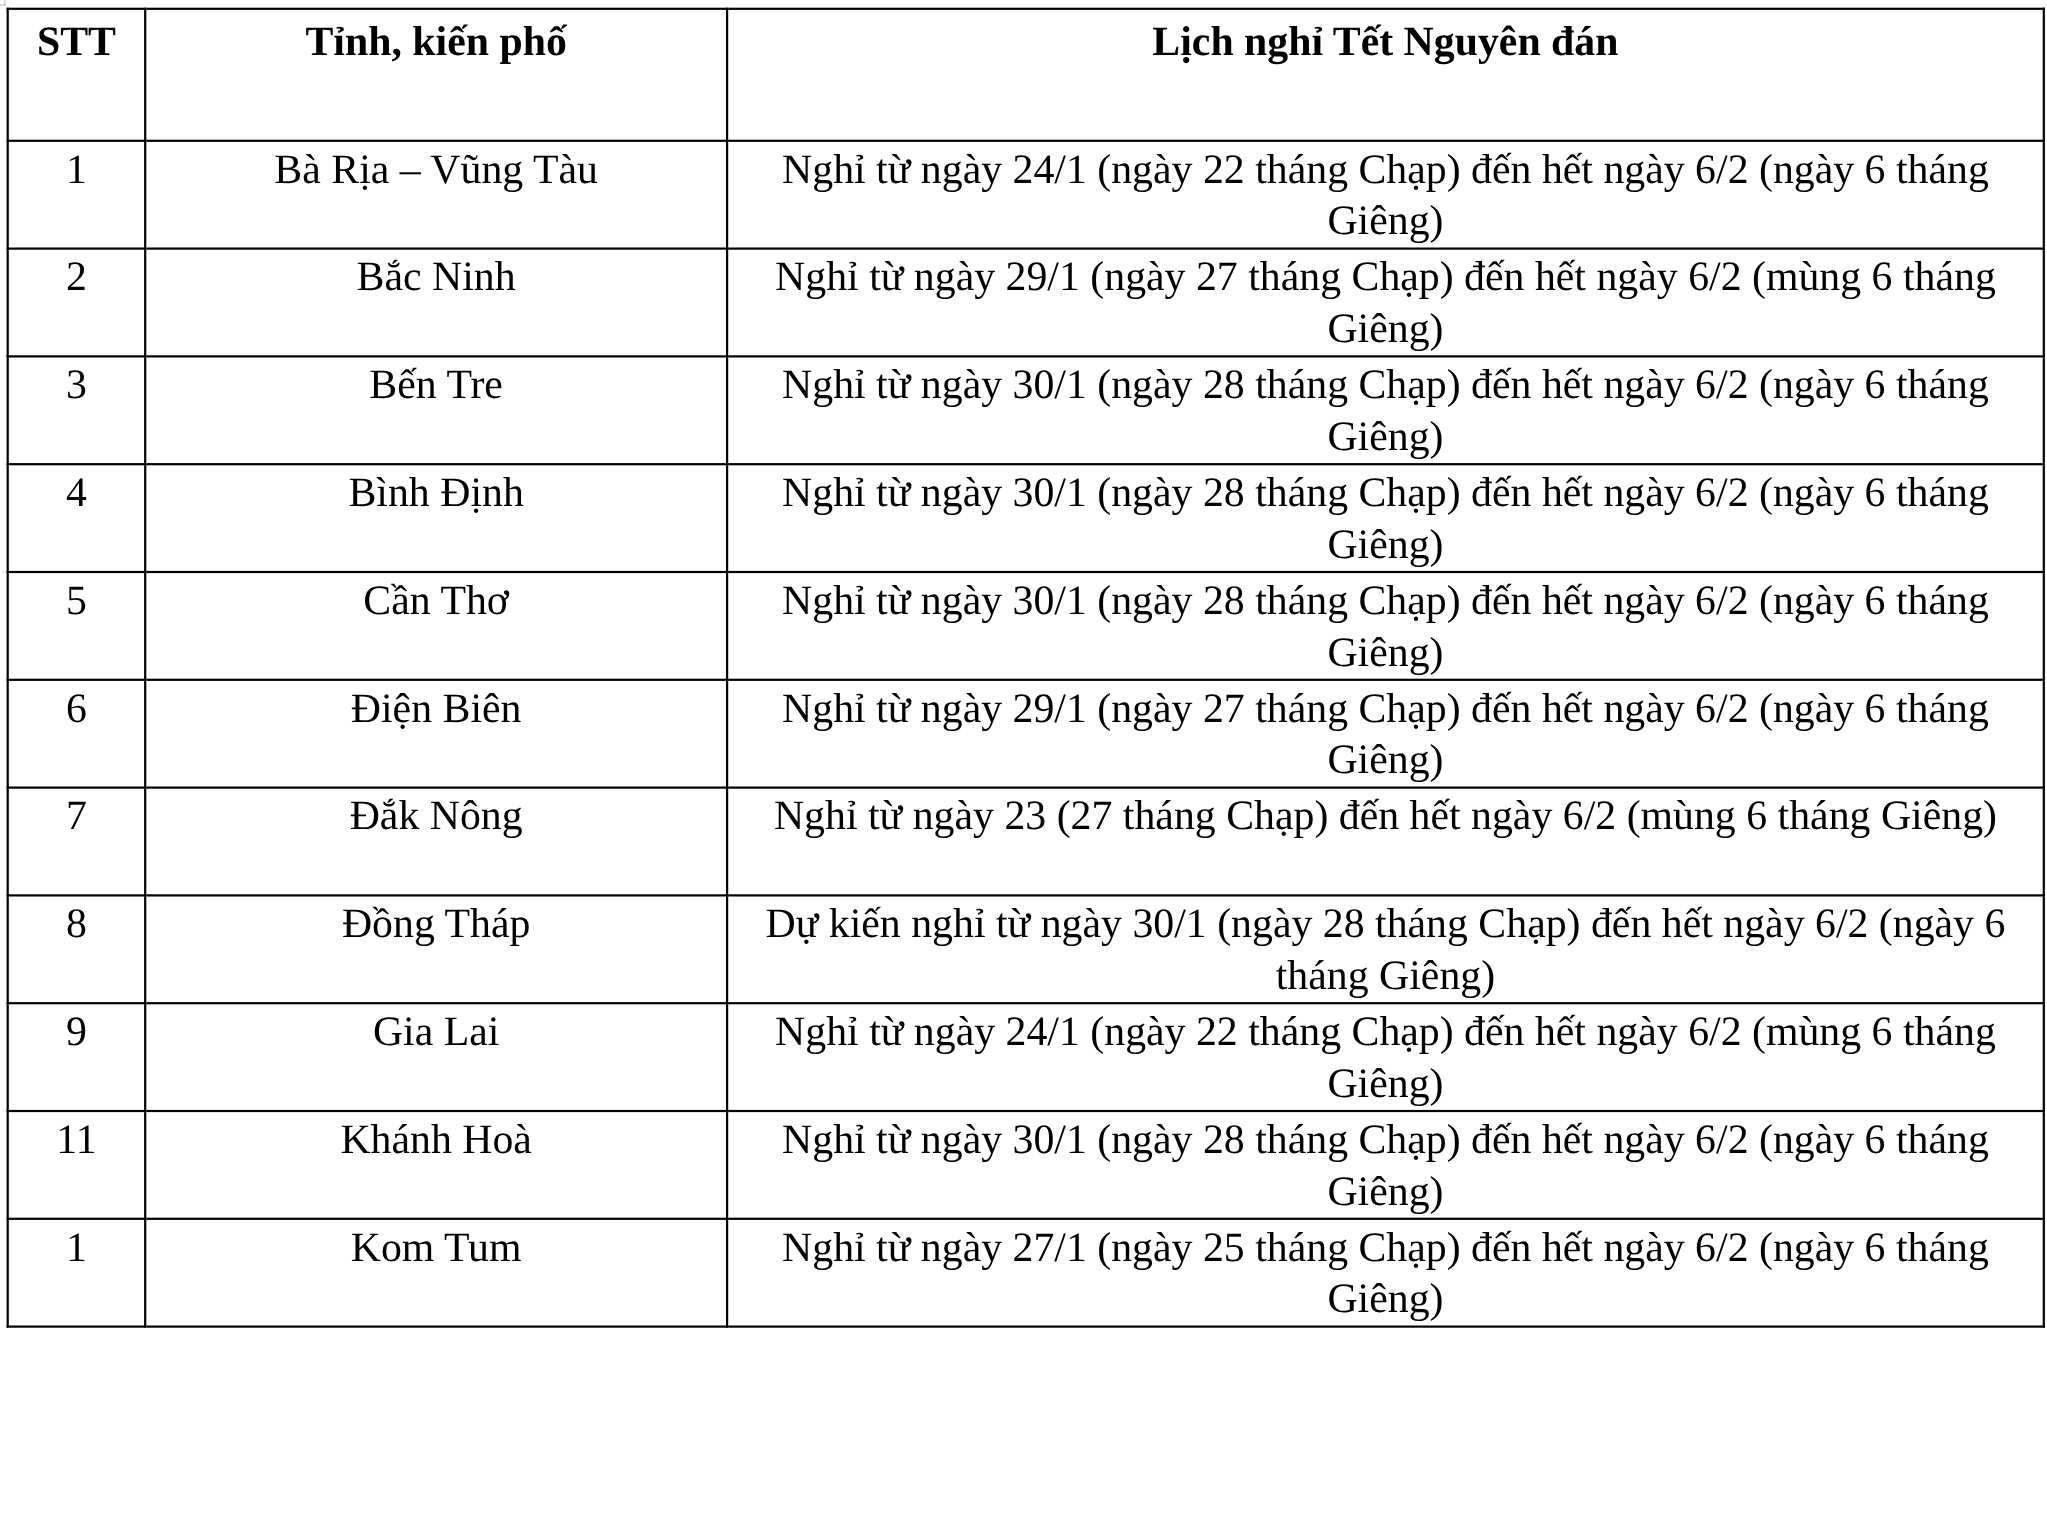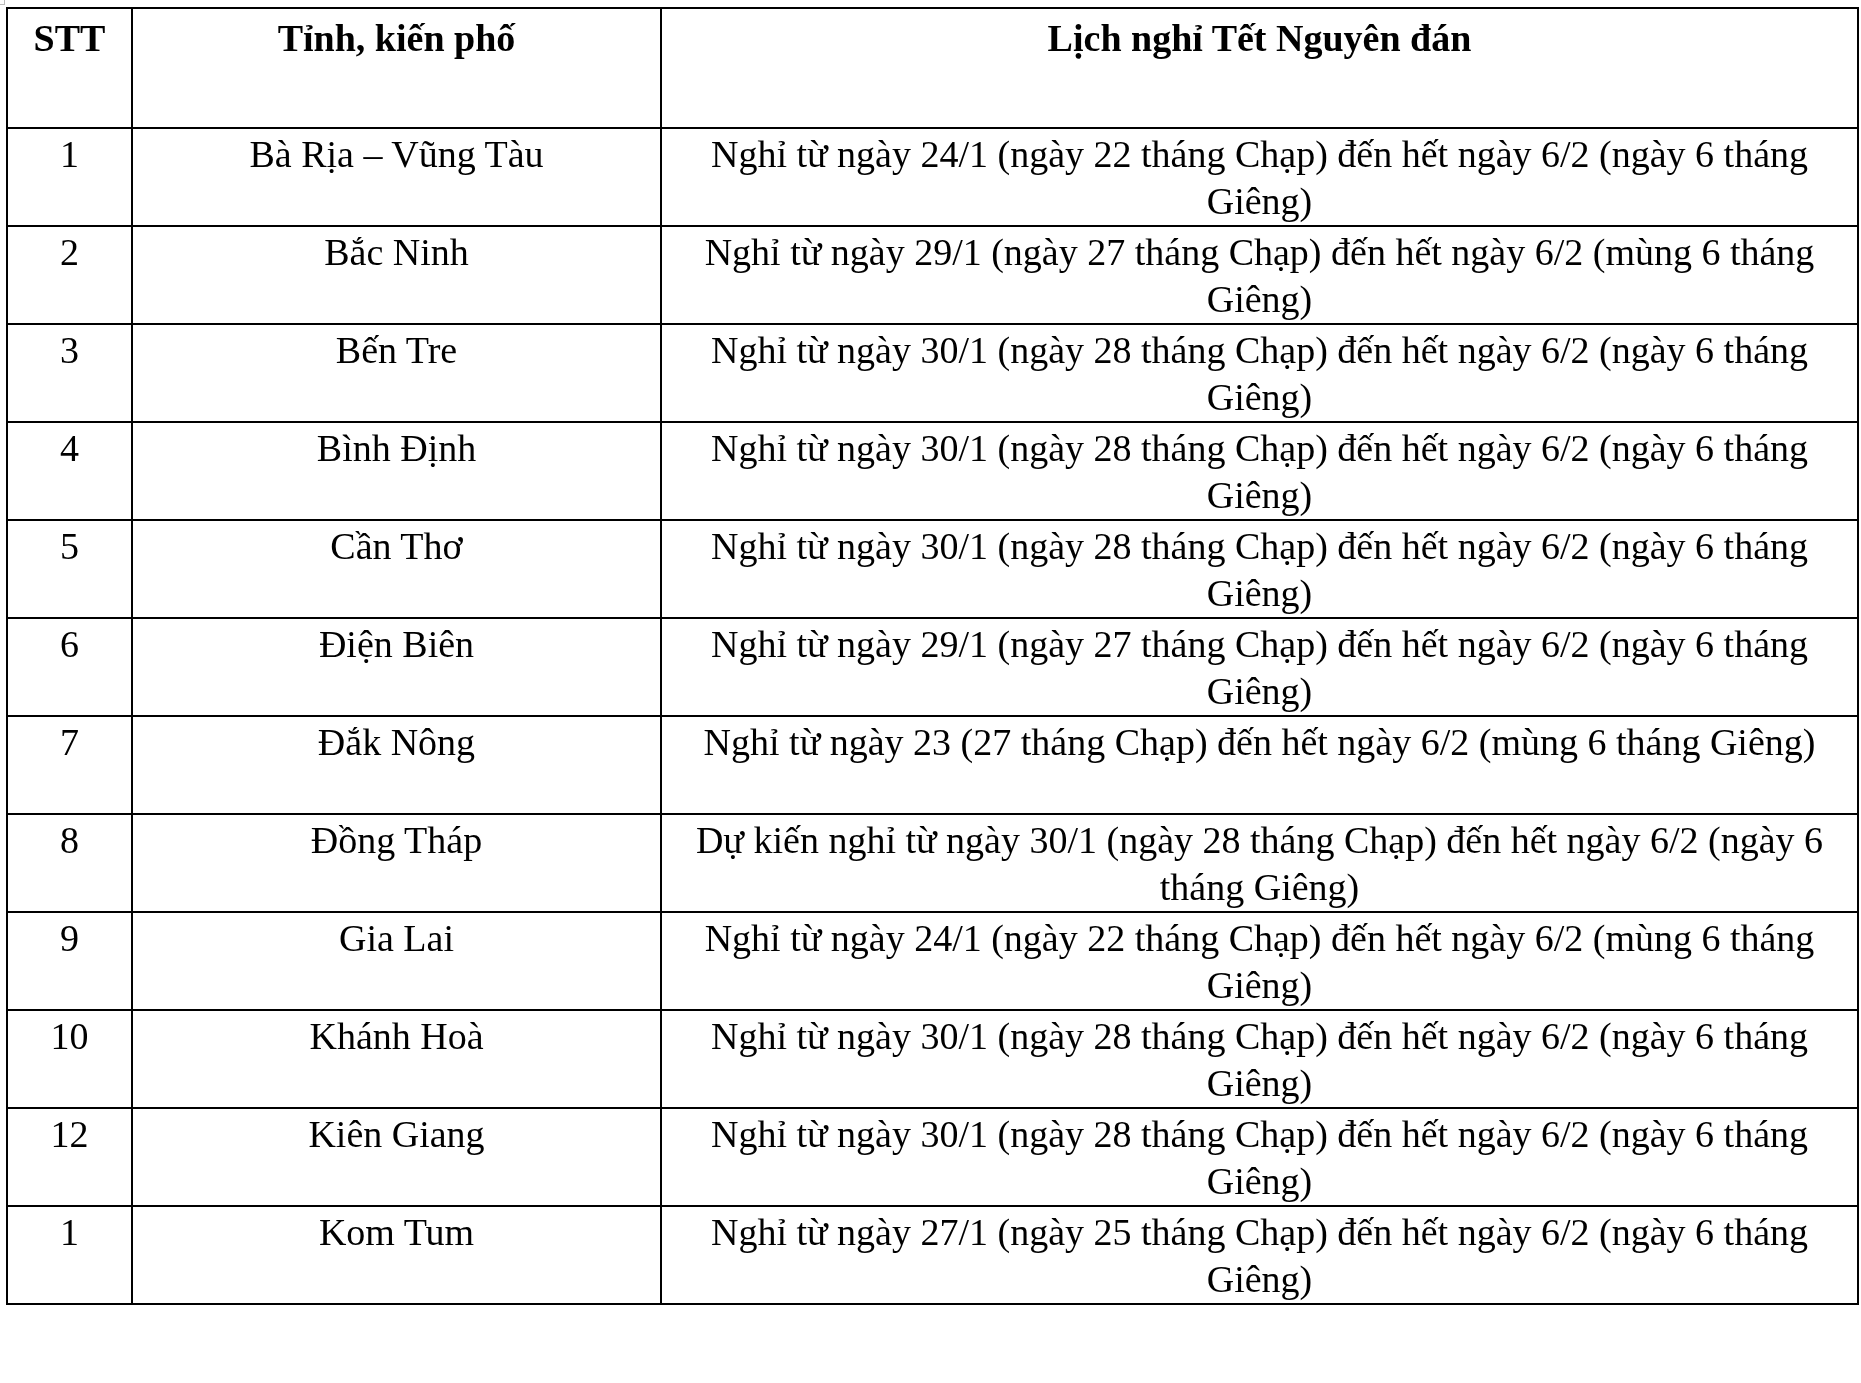--- a/index.html
+++ b/index.html
@@ -121,27 +121,22 @@
       <td>8</td>
       <td>Đồng Tháp</td>
       <td class="sched">Dự kiến nghỉ từ ngày 30/1 (ngày 28 tháng Chạp) đến hết ngày 6/2 (ngày 6 tháng Giêng)</td>
     </tr>
     <tr>
       <td>9</td>
       <td>Gia Lai</td>
       <td class="sched">Nghỉ từ ngày 24/1 (ngày 22 tháng Chạp) đến hết ngày 6/2 (mùng 6 tháng Giêng)</td>
     </tr>
     <tr>
-      <td>10</td>
+      <td>11</td>
       <td>Khánh Hoà</td>
-      <td class="sched">Nghỉ từ ngày 30/1 (ngày 28 tháng Chạp) đến hết ngày 6/2 (ngày 6 tháng Giêng)</td>
-    </tr>
-    <tr>
-      <td>12</td>
-      <td>Kiên Giang</td>
       <td class="sched">Nghỉ từ ngày 30/1 (ngày 28 tháng Chạp) đến hết ngày 6/2 (ngày 6 tháng Giêng)</td>
     </tr>
     <tr>
       <td>1</td>
       <td>Kom Tum</td>
       <td class="sched">Nghỉ từ ngày 27/1 (ngày 25 tháng Chạp) đến hết ngày 6/2 (ngày 6 tháng Giêng)</td>
     </tr>
   </tbody>
 </table>
 

